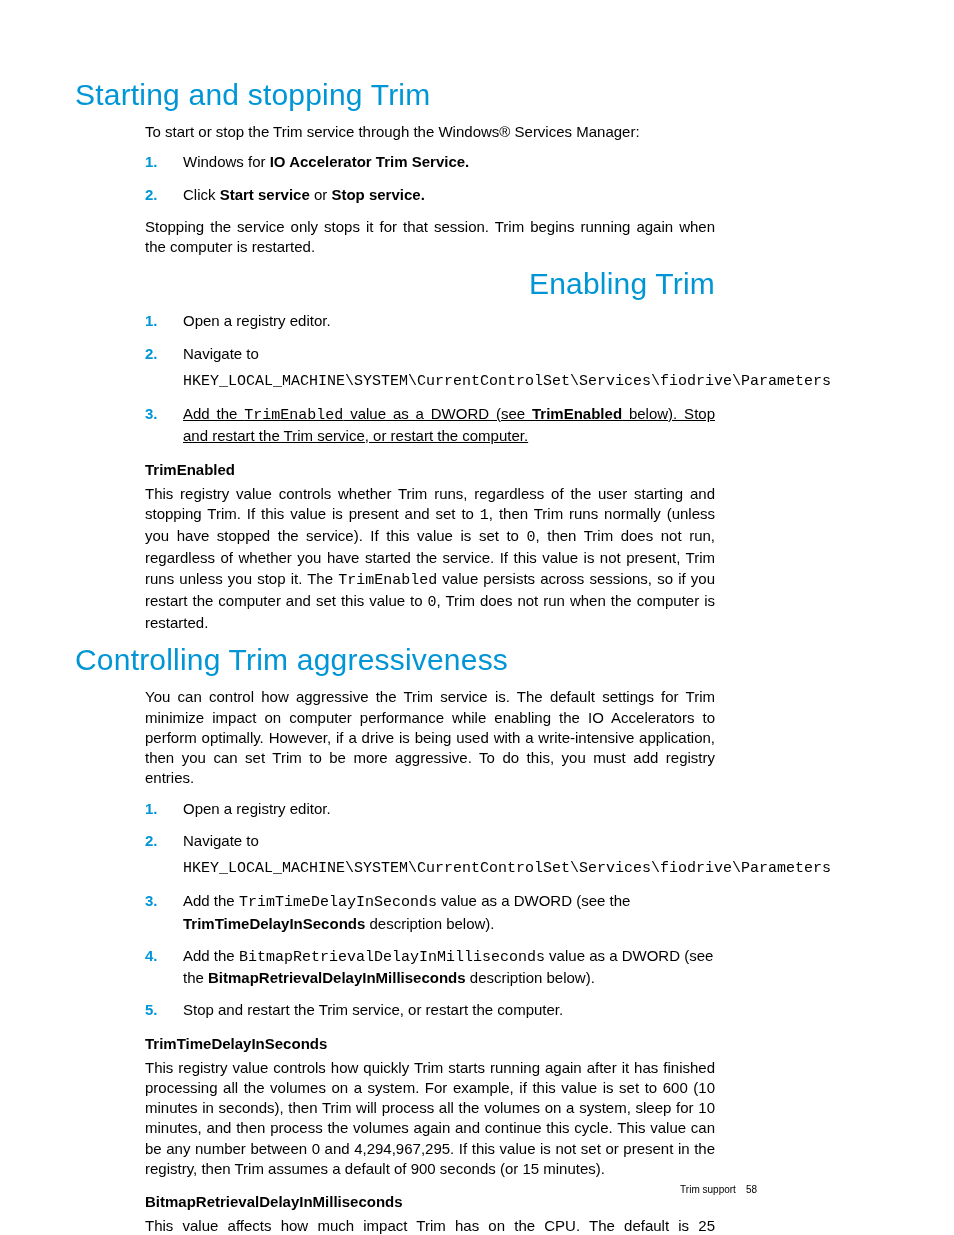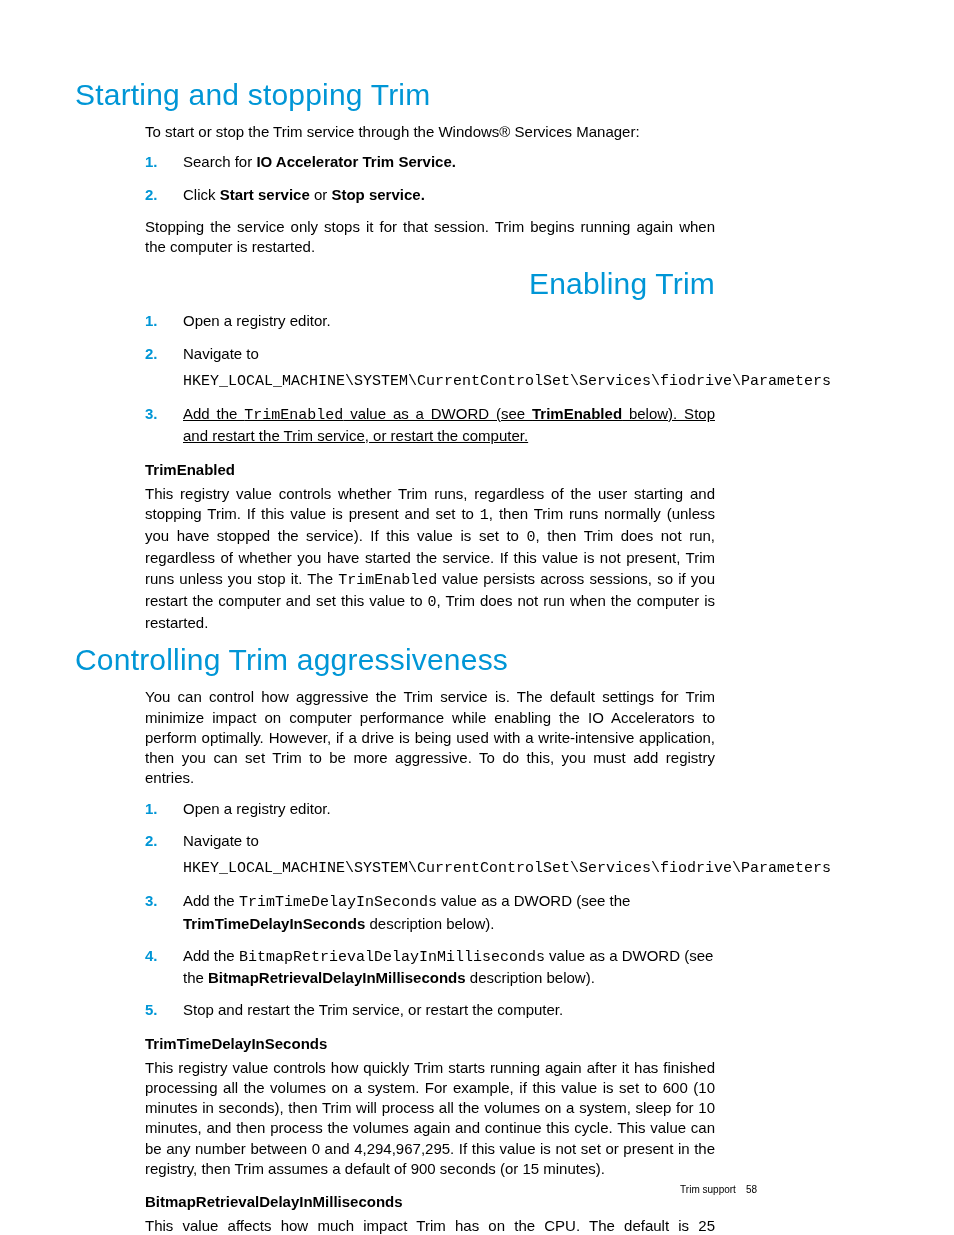--- a/index.html
+++ b/index.html
@@ -91,21 +91,21 @@
 </head>
 <body>
 
 <div class="page">
 
   <h1 class="section">Starting and stopping Trim</h1>
   <div class="body-indent">
     <p class="body">To start or stop the Trim service through the Windows® Services Manager:</p>
     <ol class="steps">
       <li>
-        <span>Search for </span><span class="bold">IO Accelerator Trim Service.</span>
+        <span>Windows for </span><span class="bold">IO Accelerator Trim Service.</span>
       </li>
       <li>
         <span>Click </span><span class="bold">Start service</span><span> or </span><span class="bold">Stop service.</span>
       </li>
     </ol>
     <p class="body">Stopping the service only stops it for that session. Trim begins running again when the computer is restarted.</p>
   </div>
 
   <h1 class="section section-gap-lg">Enabling Trim</h1>
   <div class="body-indent">

